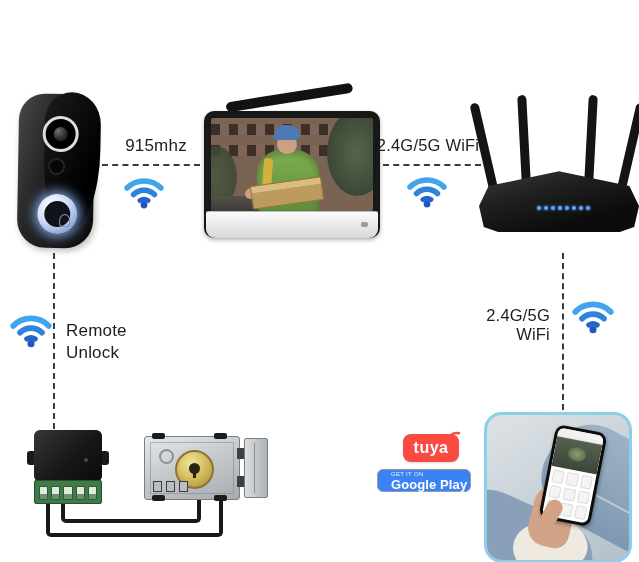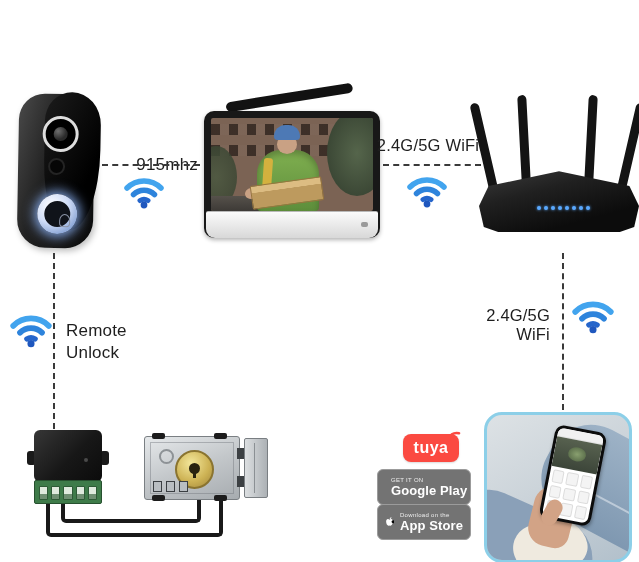--- a/index.html
+++ b/index.html
@@ -93,21 +93,21 @@
           background:linear-gradient(90deg,#dcdfe1,#acb1b5);border:1.5px solid #797e82;}
   .strike-line{position:absolute;left:9px;top:4px;bottom:4px;width:1px;background:#8b9094;}
   .wire{position:absolute;border:0 solid #191919;border-left-width:4px;border-right-width:4px;
         border-bottom-width:4px;border-radius:0 0 5px 5px;z-index:1;}
 
   
   .tuya{position:absolute;left:403px;top:434px;width:56px;height:28px;background:#fb4a41;border-radius:8px;
         display:flex;align-items:center;justify-content:center;box-shadow:0 1px 2px rgba(0,0,0,.15);}
   .tuya span{color:#fff;font-weight:800;font-size:16px;letter-spacing:.5px;line-height:1;}
   .tuya svg{position:absolute;right:-2px;top:-4px;}
-  .badge{position:absolute;left:377px;width:94px;height:36px;background:#737373;border:1px solid #9b9b9b;
+  .badge{position:absolute;left:377px;width:94px;height:23px;background:#3b82f6;border:1px solid #9b9b9b;
          border-radius:6px;display:flex;align-items:center;padding:0 7px;gap:6px;box-sizing:border-box;color:#fff;}
   .badge .t1{font-size:6px;line-height:7px;letter-spacing:.3px;color:#eee;white-space:nowrap;}
   .badge .t2{font-size:13px;line-height:13px;font-weight:700;letter-spacing:.1px;white-space:nowrap;}
 
   
   .photo{position:absolute;left:484px;top:412px;width:142px;height:145px;border-radius:18px;
          border:3px solid #8ccfe8;overflow:hidden;
          background:linear-gradient(150deg,#dde2e5 0%,#ccd4da 45%,#b2c0cb 100%);}
   .jeans1{position:absolute;left:52px;top:28px;width:170px;height:100px;border-radius:45px;
           transform:rotate(28deg);background:linear-gradient(#9db2c6,#7f98b1);}
@@ -144,21 +144,21 @@
       <div class="db-lens"></div>
     </div>
     <div class="db-sensor"></div>
     <div class="db-btn">
       <div class="db-btn-core">
         <div class="db-bell"></div>
       </div>
     </div>
   </div>
 
-  <div class="lbl" style="left:98px;top:136px;width:100px;text-align:right;margin-top:19px;">915mhz</div>
+  <div class="lbl" style="left:106px;top:136px;width:100px;text-align:center;">915mhz</div>
   <div class="dash-h" style="left:102px;top:164px;width:98px;"></div>
   <svg class="wifi" style="left:122px;top:172px;" width="44" height="38" viewBox="0 0 44 36">
     <path d="M5 15 A 24 24 0 0 1 39 15" stroke="#42a4ee" stroke-width="5.5" fill="none" stroke-linecap="round"></path>
     <path d="M11.5 21.5 A 15 15 0 0 1 32.5 21.5" stroke="#2e84dc" stroke-width="5.5" fill="none" stroke-linecap="round"></path>
     <path d="M18 27.5 A 7.5 7.5 0 0 1 26 27.5" stroke="#2565cb" stroke-width="5" fill="none" stroke-linecap="round"></path>
     <circle cx="22" cy="32" r="3.4" fill="#1f57be"></circle>
   </svg>
 
   <div class="antenna"></div>
   <div class="mon-body"></div>
@@ -277,31 +277,20 @@
       <polygon points="2,23 24,12 13,12" fill="#ff3a44"></polygon>
       <polygon points="17.5,6.8 24,12 17.5,17.2" fill="#ffc900"></polygon>
       <polygon points="2,1 13,12 2,23" fill="#00c3ff"></polygon>
     </svg>
     <div>
       <div class="t1">GET IT ON</div>
       <div class="t2">Google Play</div>
     </div>
   </div>
 
-  <div class="badge" style="top:504px;">
-    <svg width="15" height="18" viewBox="0 0 24 28">
-      <path d="M12 8 C 10 5.5, 5 5.5, 3.5 9 C 2 12.5, 4 20, 7 23 C 8.5 24.5, 10 24, 12 23.4 C 14 24, 15.5 24.5, 17 23 C 20 20, 22 12.5, 20.5 9 C 19 5.5, 14 5.5, 12 8 Z" fill="#fff"></path>
-      <circle cx="21.5" cy="13.5" r="4" fill="#030303"></circle>
-      <path d="M12.5 6.2 C 12.5 3.2, 14.5 1.2, 17.2 1 C 17.3 3.8, 15.2 6.2, 12.5 6.2 Z" fill="#fff"></path>
-    </svg>
-    <div>
-      <div class="t1">Download on the</div>
-      <div class="t2">App Store</div>
-    </div>
-  </div>
 
   <div class="photo">
     <div class="jeans1"></div>
     <div class="seam"></div>
     <div class="jeans2"></div>
     <div class="sleeve"></div>
     <div class="wrist"></div>
     <div class="finger" style="left:52px;top:76px;"></div>
     <div class="finger" style="left:54px;top:86px;"></div>
     <div class="finger" style="left:56px;top:96px;"></div>

